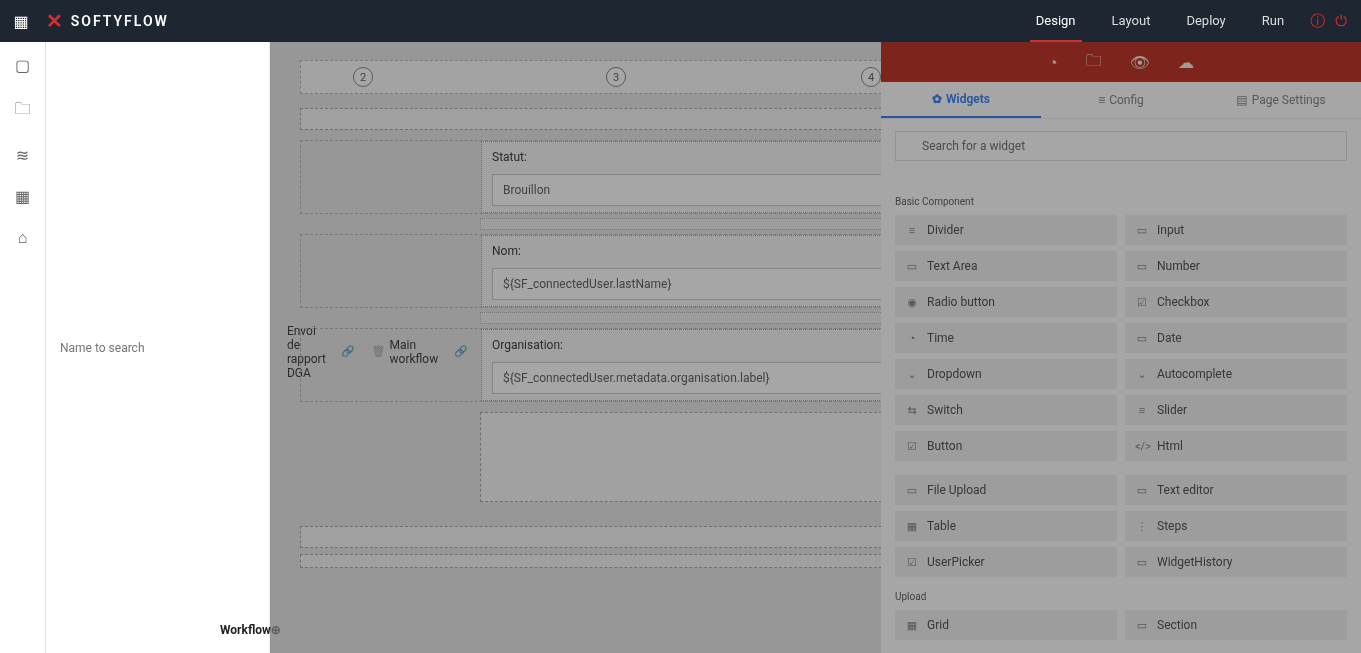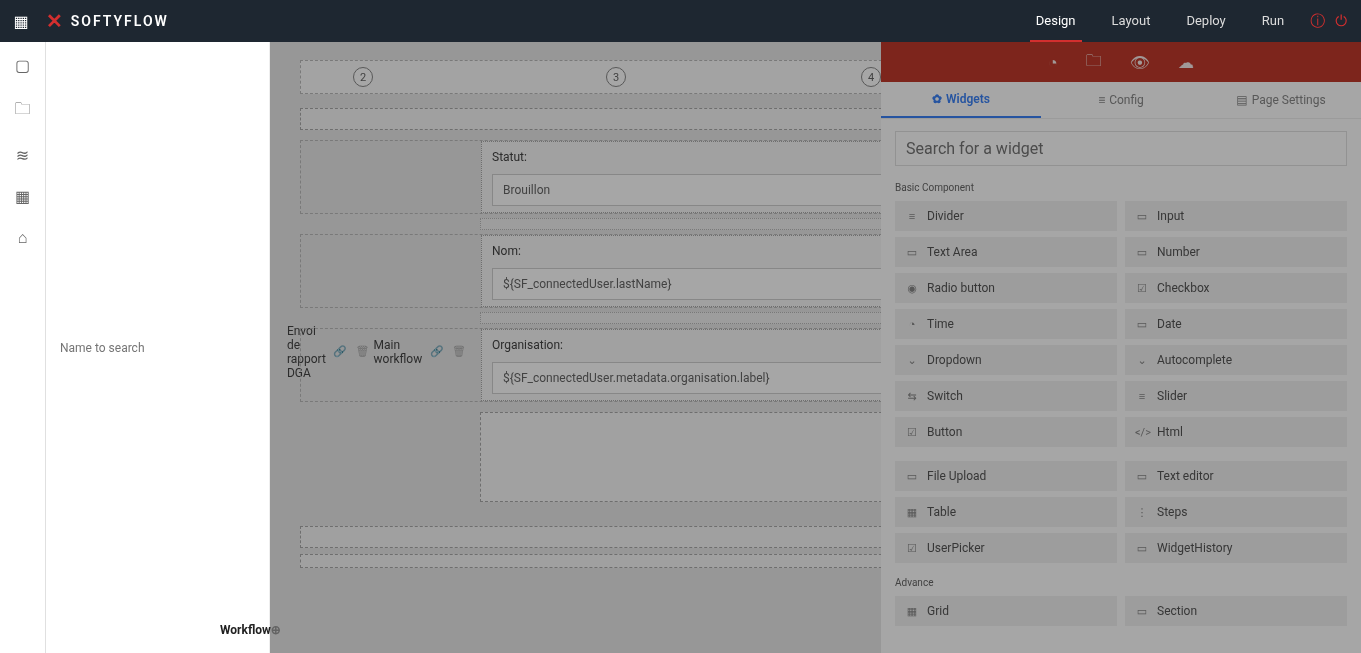--- a/index.html
+++ b/index.html
@@ -46,21 +46,21 @@
   padding: 18px 10px 10px 14px;
   font-size: 12px;
   display:flex; 
   border-right: 1px solid #eee;
 }
 .explorer .search {
   border:none; outline:none; font-size:12px; color:#888; padding: 2px 0 10px 0;
 }
 .explorer .section-head { display:flex; justify-content:space-between; align-items:flex-end; font-weight:700; color:#222; padding:6px 4px; }
 .explorer .section-head .plus { color:#999; font-size:12px; }
-.explorer .item-row { display:flex; align-items:center; padding:6px 2px; gap:8px; color:#444; cursor:pointer; }
+.explorer .item-row { display:flex; align-items:center; padding:6px 2px; gap:16px; color:#444; cursor:pointer; }
 .explorer .item-row .label { flex:1; }
 .explorer .item-row .ic { color:#aaa; font-size:11px; }
 
 .canvas-wrap { flex:1; position:relative; overflow:hidden; }
 
 
 .dim-overlay {
   position:absolute; inset:0; background:rgba(0,0,0,0.35);
   pointer-events:none;
   z-index: 5;
@@ -151,22 +151,22 @@
   border-bottom:1px solid #eee;
   font-size:12px;
 }
 .rightpanel .tab {
   flex:1; text-align:center; padding:10px 4px; color:#888; cursor:pointer;
   display:flex; align-items:center; justify-content:center; gap:4px;
 }
 .rightpanel .tab.active { color:#3b82f6; border-bottom:2px solid #3b82f6; font-weight:600; }
 .rightpanel .inner { flex:1; overflow-y:auto; padding:12px 14px; }
 .rightpanel .wsearch {
-  width:100%; border:1px solid #e0e0e0; font-size:16px; padding:7px 10px; color:#888;
-  margin-bottom:8px;
+  width:100%; border:1px solid #e0e0e0; font-size:12px; padding:7px 26px; color:#888;
+  margin-bottom:27px;
 }
 .rightpanel .cat { font-size:10px; color:#666; margin:8px 0 8px 0; }
 .rightpanel .wgrid { display:grid; grid-template-columns:1fr 1fr; gap:6px 8px; margin-bottom:14px; }
 .rightpanel .witem {
   background:#f1f1f1;
   padding:8px 10px;
   font-size:12px;
   color:#555;
   display:flex; align-items:center; gap:8px;
   cursor:grab;
@@ -366,21 +366,21 @@
             <div class="witem">
               <span class="wi">☑</span>
               <span>UserPicker</span>
             </div>
             <div class="witem">
               <span class="wi">▭</span>
               <span>WidgetHistory</span>
             </div>
           </div>
 
-        <div class="cat">Advance</div>
+        <div class="cat">Upload</div>
         <div class="wgrid" id="grid-layout">
             <div class="witem">
               <span class="wi">▦</span>
               <span>Grid</span>
             </div>
             <div class="witem">
               <span class="wi">▭</span>
               <span>Section</span>
             </div>
           </div>

